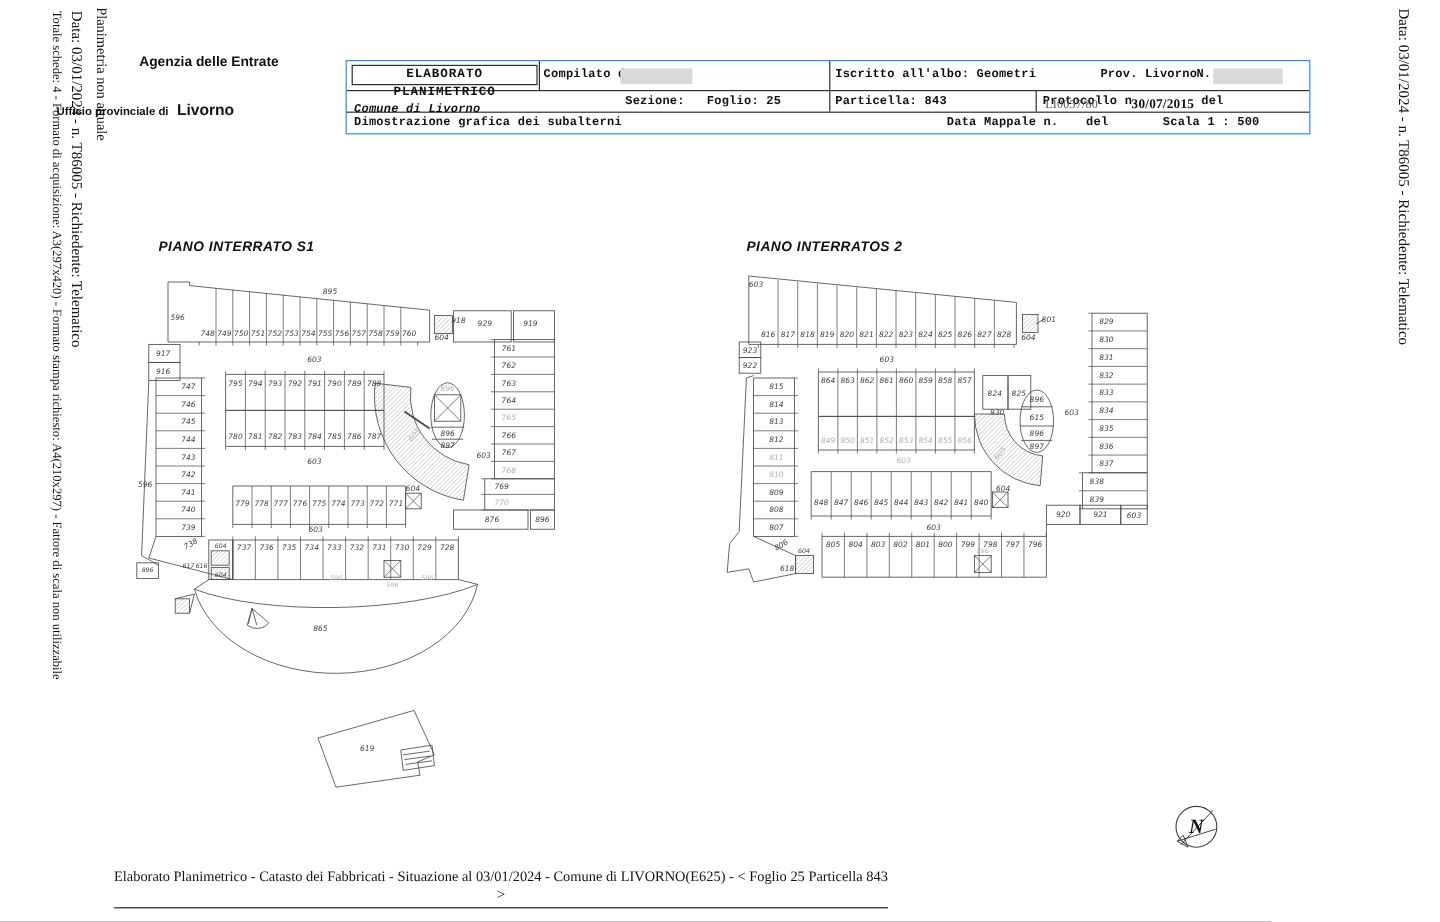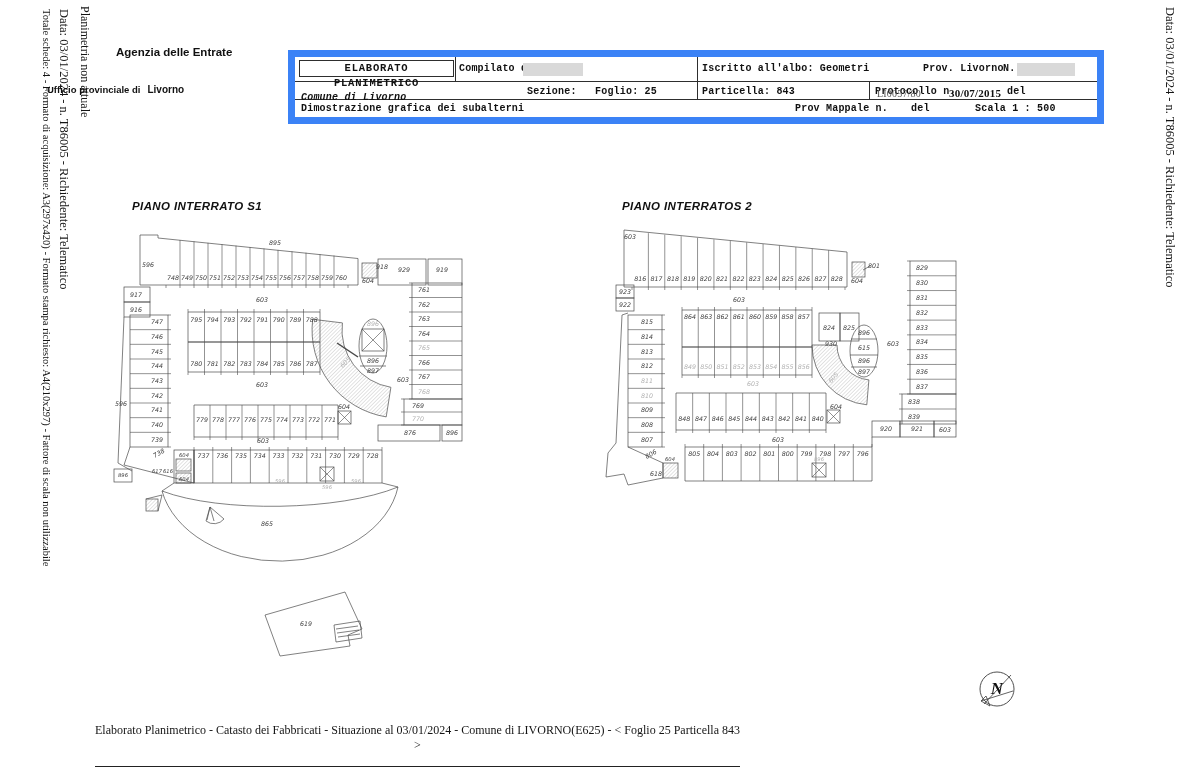--- a/index.html
+++ b/index.html
@@ -8,42 +8,42 @@
   
   .vt{position:absolute;white-space:nowrap;transform-origin:0 0;transform:rotate(90deg);
       font-family:"Liberation Serif",serif;color:#141414;}
   .vt1{font-size:12px;}
   .vt2{font-size:12.5px;}
   .vt3{font-size:10.5px;}
   
   .lg1{position:absolute;left:88px;top:46px;font-weight:bold;font-size:11.5px;padding-left:28px;}
   .lg2{position:absolute;left:44px;top:58px;font-weight:bold;font-size:20px;letter-spacing:.6px;}
   .lg3{position:absolute;left:47px;top:84px;font-weight:bold;font-size:9.5px;}
-  .lg3 .city{font-size:10px;margin-left:7px;}
+  .lg3 .city{font-size:13px;margin-left:7px;}
   
-  .hdr{position:absolute;left:288px;top:50px;width:802px;height:60px;border:7px solid #3b82f6;}
+  .hdr{position:absolute;left:288px;top:50px;width:802px;height:60px;border:1px solid #3b82f6;}
   .hline,.vline{position:absolute;background:#2e2e2e;}
   .hline{height:1px;}.vline{width:1px;}
   .hc{position:absolute;font-family:"Liberation Mono",monospace;font-weight:bold;font-size:10px;
       letter-spacing:.2px;white-space:nowrap;color:#111;}
   .hcbox{position:absolute;left:4px;top:3px;width:153px;height:15px;border:1px solid #2e2e2e;
          text-align:center;font-family:"Liberation Mono",monospace;font-weight:bold;font-size:10.5px;
          letter-spacing:.8px;line-height:15px;}
   .serifsm{font-family:"Liberation Serif",serif;font-weight:bold;font-size:11px;}
   .overlap{font-family:"Liberation Serif",serif;font-weight:normal;font-size:10px;color:#555;}
   .redact{position:absolute;background:#d9d9d9;}
   
   .ptitle{position:absolute;font-style:italic;font-weight:bold;font-size:11.5px;letter-spacing:.4px;}
   .plan{position:absolute;}
   .pnum{font:italic 6.3px "DejaVu Sans",sans-serif;fill:#3f3f3f;}
   .pnum.gray{fill:#b2b2b2;}
   
   .footer{position:absolute;left:95px;top:723px;width:645px;text-align:center;
           font-family:"Liberation Serif",serif;font-size:12px;color:#141414;
-          border-bottom:1px solid #222;padding-bottom:13px;}
+          border-bottom:1px solid #222;padding-bottom:3px;}
   .north{position:absolute;left:968px;top:660px;}
 </style>
 </head>
 <body>
 
 <div class="page">
 
   <div class="vt vt1" style="left:92px;top:6px;">Planimetria non attuale</div>
   <div class="vt vt2" style="left:71px;top:9px;">Data: 03/01/2024 - n. T86005 - Richiedente: Telematico</div>
   <div class="vt vt3" style="left:52px;top:9px;">Totale schede: 4 - Formato di acquisizione: A3(297x420) - Formato stampa richiesto: A4(210x297) - Fattore di scala non utilizzabile</div>
@@ -71,21 +71,21 @@
     <div class="hc" style="left:6px;top:35px;font-style:italic;">Comune di Livorno</div>
     <div class="hc" style="left:232px;top:29px;">Sezione:</div>
     <div class="hc" style="left:300px;top:29px;">Foglio: 25</div>
     <div class="hc" style="left:407px;top:29px;">Particella: 843</div>
     <div class="hc" style="left:580px;top:29px;">Protocollo n.</div>
     <div class="hc overlap" style="left:582px;top:31px;">LI0057/80</div>
     <div class="hc serifsm" style="left:654px;top:30px;">30/07/2015</div>
     <div class="hc" style="left:712px;top:29px;">del</div>
 
     <div class="hc" style="left:6px;top:46px;">Dimostrazione grafica dei subalterni</div>
-    <div class="hc" style="left:500px;top:46px;">Prov Mappale n.</div>
+    <div class="hc" style="left:500px;top:46px;">Data Mappale n.</div>
     <div class="hc" style="left:616px;top:46px;">del</div>
     <div class="hc" style="left:680px;top:46px;">Scala 1 : 500</div>
   </div>
 
   <div class="ptitle" style="left:132px;top:200px;">PIANO INTERRATO S1</div>
   <div class="ptitle" style="left:622px;top:200px;">PIANO INTERRATOS 2</div>
 
   <div id="plan-s1" class="plan" style="left:110px;top:225px;width:360px;height:445px;"><svg width="360" height="445" viewBox="0 0 360 445">
         <defs>
           <pattern id="h1" width="2.6" height="2.6" patternUnits="userSpaceOnUse" patternTransform="rotate(45)">

